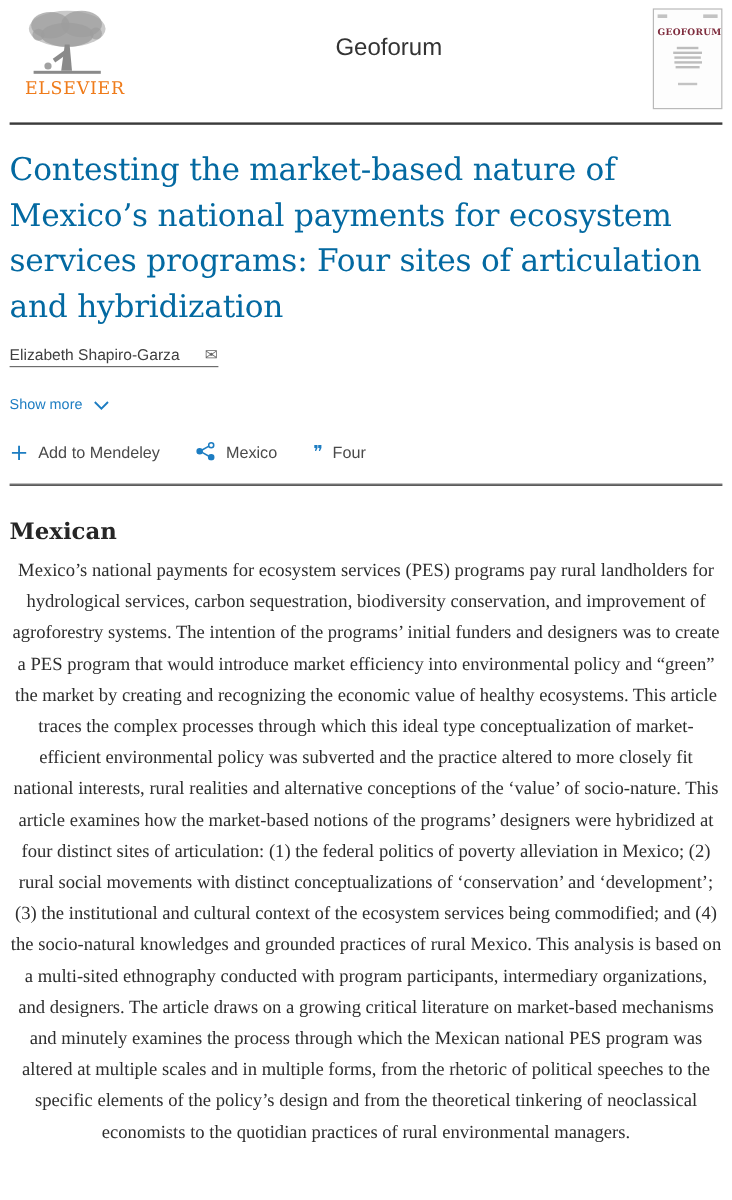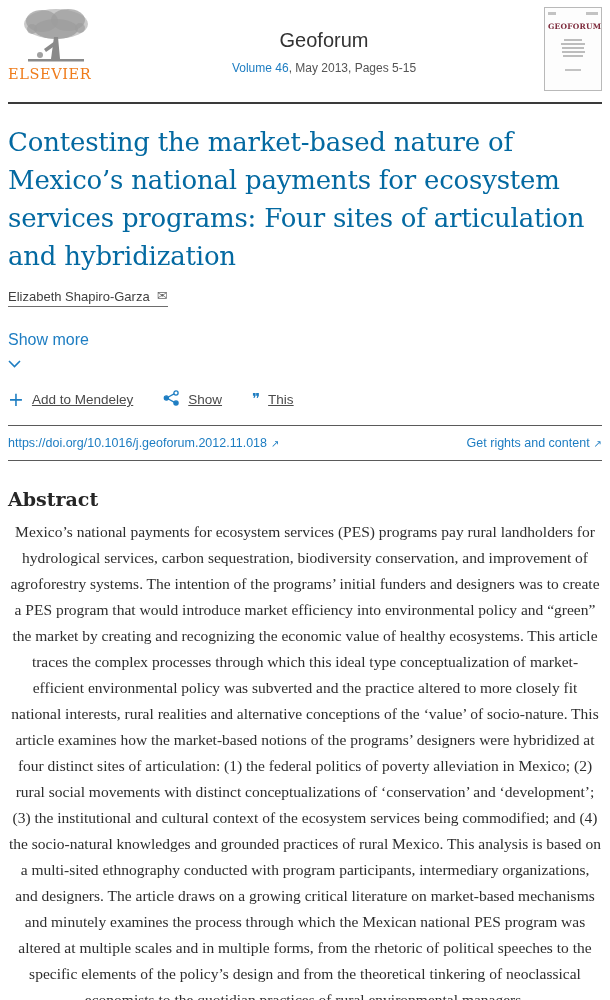--- a/index.html
+++ b/index.html
@@ -11,21 +11,21 @@
   html,body{background:#fff;}
   body{
     width:610px;
     font-family:"Liberation Sans", sans-serif;
     color:#333;
   }
   .page{width:610px;padding:5px 8px 10px 8px;}
 
   
   .journal-header{display:flex;align-items:flex-start;height:92px;}
-  .logo-block{width:96px;flex:0 0 auto;text-align:left;padding-top:2px;cursor:pointer;}
+  .logo-block{width:96px;flex:0 0 auto;text-align:right;padding-top:2px;cursor:pointer;}
   .logo-block svg{display:block;margin:0 auto;}
   .elsevier-wordmark{
     display:block;margin-top:1px;
     font-family:"DejaVu Serif", serif;
     font-size:14.5px;font-weight:500;letter-spacing:.6px;
     color:var(--elsevier-orange);
   }
   .head-center{flex:1 1 auto;text-align:center;padding-top:24px;}
   .journal-title{font-size:20px;color:#333;font-weight:400;}
   .vol-line{margin-top:9px;font-size:12px;color:#545454;}
@@ -58,38 +58,38 @@
   .rule-thin{border:none;border-top:1px solid #5a5a5a;}
 
   
   h1.article-title{
     font-family:"DejaVu Serif", serif;
     font-weight:400;font-size:26px;line-height:38px;color:#0369a1;
     margin:19px 0 12px 0;letter-spacing:-0.2px;
   }
   .author-row{margin-top:4px;}
   .author-chip{
-    display:inline-flex;align-items:flex-start;gap:7px;
+    display:inline-flex;align-items:flex-end;gap:21px;
     border-bottom:1.5px solid #6d6d6d;padding-bottom:2px;cursor:pointer;
   }
   .author-name{font-size:13px;color:#3f3f3f;}
   .envelope-icon{font-family:"DejaVu Sans", sans-serif;font-size:13px;color:#666;line-height:1;}
 
   .show-more{
-    margin-top:24px;display:inline-flex;align-items:flex-start;gap:9px;
-    color:var(--link-blue);font-size:16px;cursor:pointer;flex-direction:column;
+    margin-top:24px;display:inline-flex;align-items:center;gap:9px;
+    color:var(--link-blue);font-size:12px;cursor:pointer;
   }
   .show-more svg{margin-top:2px;}
 
   .actions-row{margin:22px 0 16px 0;display:flex;align-items:center;gap:30px;}
   .action-btn{display:inline-flex;align-items:center;gap:8px;cursor:pointer;background:none;border:none;font-family:inherit;}
   .action-btn .glyph{color:var(--link-blue);font-family:"DejaVu Sans", sans-serif;line-height:1;}
   .plus-icon{font-size:19px;font-weight:400;}
   .cite-icon{font-size:15px;}
-  .action-label{font-size:13.5px;color:#4a4a4a;text-decoration:underline;}
+  .action-label{font-size:13.5px;color:#4a4a4a;}
 
   
   .doi-row{display:flex;justify-content:space-between;align-items:center;padding:10px 0;}
   .doi-row a{color:var(--link-blue);font-size:12.5px;text-decoration:none;cursor:pointer;}
   .ext-arrow{font-family:"DejaVu Sans", sans-serif;font-size:10px;margin-left:4px;}
 
   
   h2.abstract-heading{
     font-family:"DejaVu Serif", serif;
     font-size:19px;font-weight:700;color:#262626;
@@ -125,23 +125,20 @@
             <rect x="8" y="52" width="56" height="2.5"></rect>
             <circle cx="20" cy="48" r="3" opacity="0.8"></circle>
           </g>
         </svg>
       </span>
       <span class="elsevier-wordmark">ELSEVIER</span>
     </div>
 
     <div class="head-center">
       <div class="journal-title">Geoforum</div>
-      <div class="vol-line">
-        <a>Volume 46</a><span>, May 2013, Pages 5-15</span>
-      </div>
     </div>
 
     <div class="cover">
       <div class="cover-toprow">
           <i></i>
           <i></i>
         </div>
       <div class="cover-title">GEOFORUM</div>
       <div class="cover-lines">
           <i></i>
@@ -184,33 +181,29 @@
         <svg width="17" height="16" viewBox="0 0 17 16">
           <g stroke="#1d7dc2" stroke-width="1.3" fill="none">
             <line x1="5.4" y1="7" x2="11.5" y2="3.6"></line>
             <line x1="5.4" y1="9" x2="11.5" y2="12.4"></line>
             <circle cx="13" cy="3" r="2.1" fill="#fff"></circle>
             <circle cx="3.4" cy="8" r="2.1" fill="#1d7dc2"></circle>
             <circle cx="13" cy="13" r="2.1" fill="#1d7dc2"></circle>
           </g>
         </svg>
       </span>
-      <span class="action-label">Show</span>
+      <span class="action-label">Mexico</span>
     </button>
     <button class="action-btn">
       <span class="glyph cite-icon">❞</span>
-      <span class="action-label">This</span>
+      <span class="action-label">Four</span>
     </button>
   </div>
 
   <hr class="rule-thin">
 
-  <div class="doi-row">
-    <a><span>https://doi.org/10.1016/j.geoforum.2012.11.018</span><span class="ext-arrow">↗</span></a>
-    <a><span>Get rights and content</span><span class="ext-arrow">↗</span></a>
-  </div>
 
   <hr class="rule-thin">
 
-  <h2 class="abstract-heading">Abstract</h2>
+  <h2 class="abstract-heading">Mexican</h2>
   <p class="abstract-body">Mexico’s national payments for ecosystem services (PES) programs pay rural landholders for hydrological services, carbon sequestration, biodiversity conservation, and improvement of agroforestry systems. The intention of the programs’ initial funders and designers was to create a PES program that would introduce market efficiency into environmental policy and “green” the market by creating and recognizing the economic value of healthy ecosystems. This article traces the complex processes through which this ideal type conceptualization of market-efficient environmental policy was subverted and the practice altered to more closely fit national interests, rural realities and alternative conceptions of the ‘value’ of socio-nature. This article examines how the market-based notions of the programs’ designers were hybridized at four distinct sites of articulation: (1) the federal politics of poverty alleviation in Mexico; (2) rural social movements with distinct conceptualizations of ‘conservation’ and ‘development’; (3) the institutional and cultural context of the ecosystem services being commodified; and (4) the socio-natural knowledges and grounded practices of rural Mexico. This analysis is based on a multi-sited ethnography conducted with program participants, intermediary organizations, and designers. The article draws on a growing critical literature on market-based mechanisms and minutely examines the process through which the Mexican national PES program was altered at multiple scales and in multiple forms, from the rhetoric of political speeches to the specific elements of the policy’s design and from the theoretical tinkering of neoclassical economists to the quotidian practices of rural environmental managers.</p>
 
 </div>
 
 </body></html>

